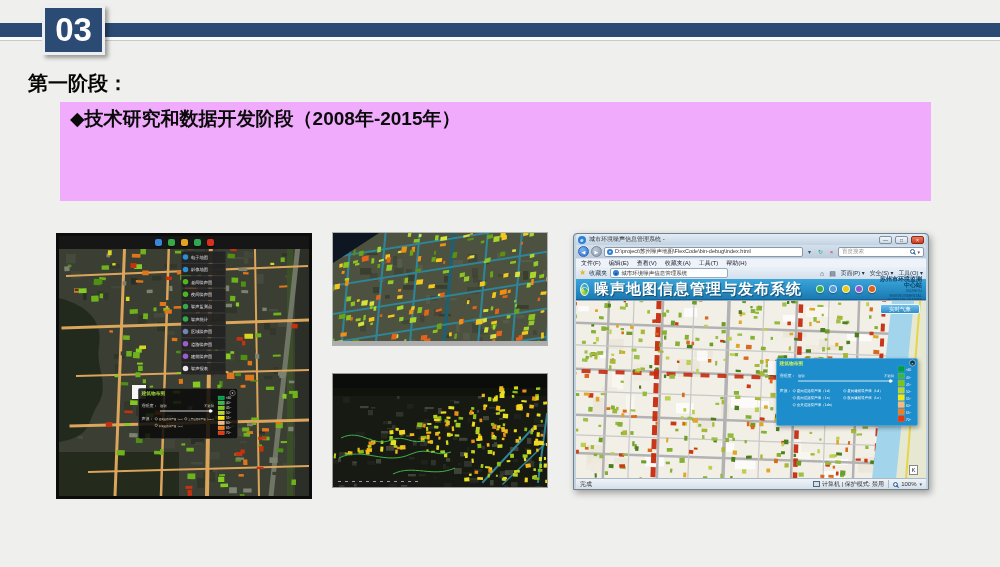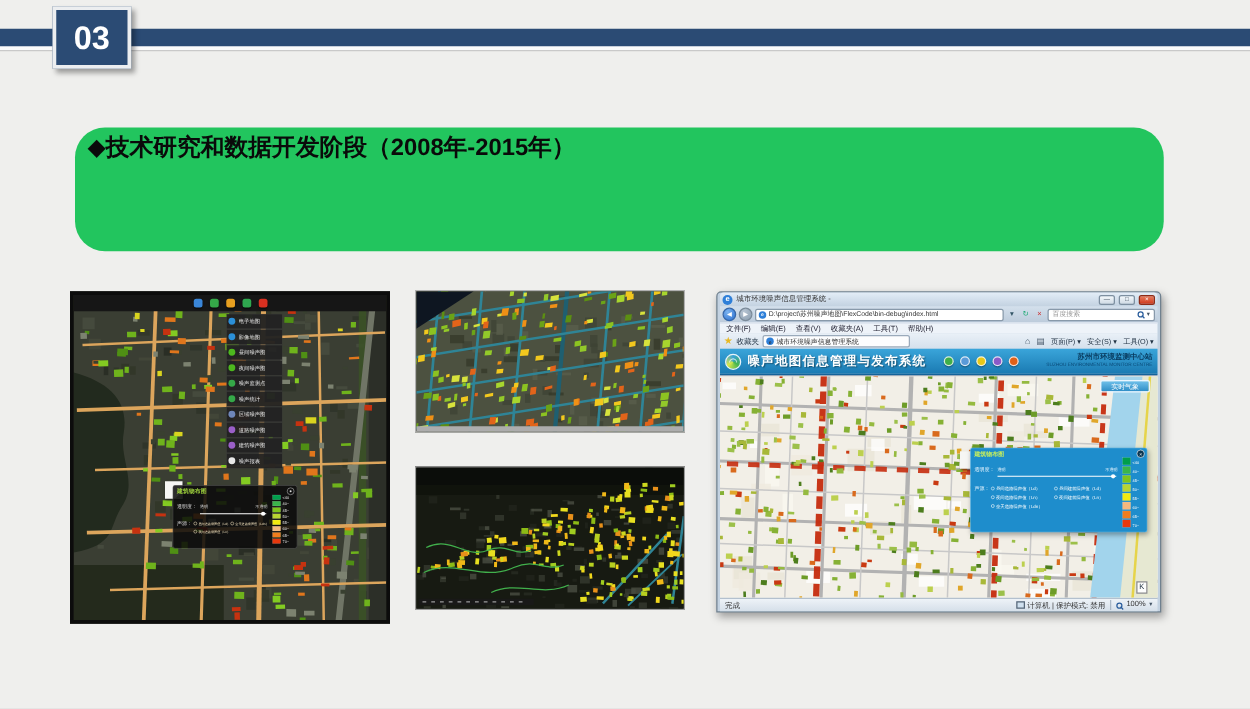--- a/index.html
+++ b/index.html
@@ -3,29 +3,29 @@
 <meta charset="utf-8">
 <style>
   * { box-sizing: border-box; margin:0; padding:0; }
   html,body { background:#d8d8d8; }
   body { font-family:"Liberation Sans","DejaVu Sans",sans-serif; }
   .slide { position:relative; width:1000px; height:567px; background:#efefed; overflow:hidden; margin:0 auto; }
 
   
   .band { position:absolute; left:0; top:23px; width:100%; height:17px; background:#2b4b74; border-bottom:3px solid #fbfbfb; box-shadow:0 1px 0 #c9c9c9; }
   .badge { position:absolute; left:42px; top:5px; width:63px; height:50px; background:#2b4b74; border:3px solid #eceef0;
-           box-shadow:3px 3px 4px rgba(0,0,0,.35); color:#fff; font-weight:bold; font-size:26px;
+           box-shadow:3px 3px 4px rgba(0,0,0,.35); color:#fff; font-weight:bold; font-size:33px;
            display:flex; align-items:center; justify-content:center; }
   .titlebox { position:absolute; left:111px; top:9px; width:289px; height:43px; background:#2b4b74; border:1px solid #f4f4f4;
            box-shadow:3px 3px 4px rgba(0,0,0,.35); color:#fff; font-weight:bold; font-size:26px; letter-spacing:3px;
            display:flex; align-items:center; justify-content:center; }
 
   .section-label { position:absolute; left:28px; top:70px; font-size:20px; font-weight:bold; color:#060606; }
 
-  .hlbox { position:absolute; left:60px; top:102px; width:871px; height:99px; background:#22c55e; padding:5px 8px 0 4px;border-radius:24px; }
+  .hlbox { position:absolute; left:60px; top:102px; width:871px; height:99px; background:#f0abfc; padding:5px 8px 0 4px; }
   .hl-heading { font-size:19px; font-weight:bold; color:#0a0a0a; line-height:24px; margin-left:6px; }
   .hl-body { font-size:18px; color:#0a0a0a; line-height:34px; text-indent:2.3em; margin-top:2px; }
 
   
   figure { position:absolute; overflow:hidden; }
   .fig-leftmap { left:56px; top:233px; width:256px; height:266px; border:3px solid #0c0c0c; background:#3a3e33; }
   .fig-midtop  { left:332px; top:232px; width:216px; height:114px; border:1px solid #b0b0b0; background:#4c5140; }
   .fig-midbot  { left:332px; top:373px; width:216px; height:115px; border:1px solid #9a9a9a; background:#171a12; }
   figure svg { display:block; }
 
@@ -68,21 +68,21 @@
   .favlabel { font-size:6px; color:#234; }
   .tab { width:118px; height:10px; background:#fcfdfe; border:1px solid #9aaabb; border-radius:2px; display:flex; align-items:center; gap:2px; padding:0 2px; overflow:hidden; }
   .tab span { font-size:5.5px; white-space:nowrap; color:#333; }
   .pagetools { margin-left:auto; display:flex; align-items:center; gap:5px; }
   .pt { font-size:5.8px; color:#234; white-space:nowrap; }
   .pticon { font-size:7px; color:#456; line-height:7px; }
 
   .b-banner { height:21px; background:linear-gradient(#3aa5da,#1a7ab2); display:flex; align-items:center; padding:0 4px; border-bottom:1px solid #13639a; }
   .blogo { width:13px; height:13px; border-radius:50%; background:conic-gradient(#36a1d9,#45b54f,#d9e84a,#36a1d9); border:1px solid #e8f4fa;
            color:#fff; font-size:8px; line-height:11px; text-align:center; }
-  .btitle { color:#fff; font-weight:bold; font-size:10px; letter-spacing:1px; margin-left:5px; text-shadow:1px 1px 1px rgba(0,0,0,.4); white-space:nowrap; }
+  .btitle { color:#fff; font-weight:bold; font-size:15px; letter-spacing:1px; margin-left:5px; text-shadow:1px 1px 1px rgba(0,0,0,.4); white-space:nowrap; }
   .bicons { display:flex; gap:5px; margin-left:14px; }
   .bicon { width:8px; height:8px; border-radius:50%; border:1px solid rgba(255,255,255,.8); box-shadow:0 1px 1px rgba(0,0,0,.3); }
   .borg { margin-left:auto; text-align:right; line-height:1.15; }
   .borg .cn { font-size:6px; font-weight:bold; color:#083a5e; }
   .borg .en { font-size:3.8px; color:#0a4a78; }
 
   .b-map { position:relative; height:178px; background:#f2efe7; overflow:hidden; border-top:1px solid #9ab; }
   .weatherbtn { position:absolute; top:3px; right:6px; width:40px; height:10px; background:linear-gradient(#6fc0ea,#2f8ec7); border:1px solid #eaf6ff;
                 border-radius:2px; color:#fff; font-size:5.5px; display:flex; align-items:center; justify-content:center; }
   .b-panel { position:absolute; left:200px; top:57px; filter:drop-shadow(1px 2px 2px rgba(0,0,0,.35)); }
@@ -97,20 +97,21 @@
   .caret { font-size:5px; color:#456; }
 </style>
 </head>
 <body>
 
 <div class="slide">
 
   <div class="band"></div>
   <div class="badge">03</div>
 
+  <div class="section-label">第一阶段：</div>
 
   <div class="hlbox">
     <div class="hl-heading">◆技术研究和数据开发阶段（2008年-2015年）</div>
   </div>
 
   <figure class="fig-leftmap">
     <svg id="map1" width="250" height="260">
         <rect x="0" y="0" width="250" height="260" fill="#3a3e33"></rect>
         <rect x="149" y="77" width="8.422919988632202" height="9.896735191345215" fill="#262a21" opacity="0.75"></rect>
         <rect x="132" y="226" width="12.153265953063965" height="2.596477508544922" fill="#4a4f41" opacity="0.75"></rect>

